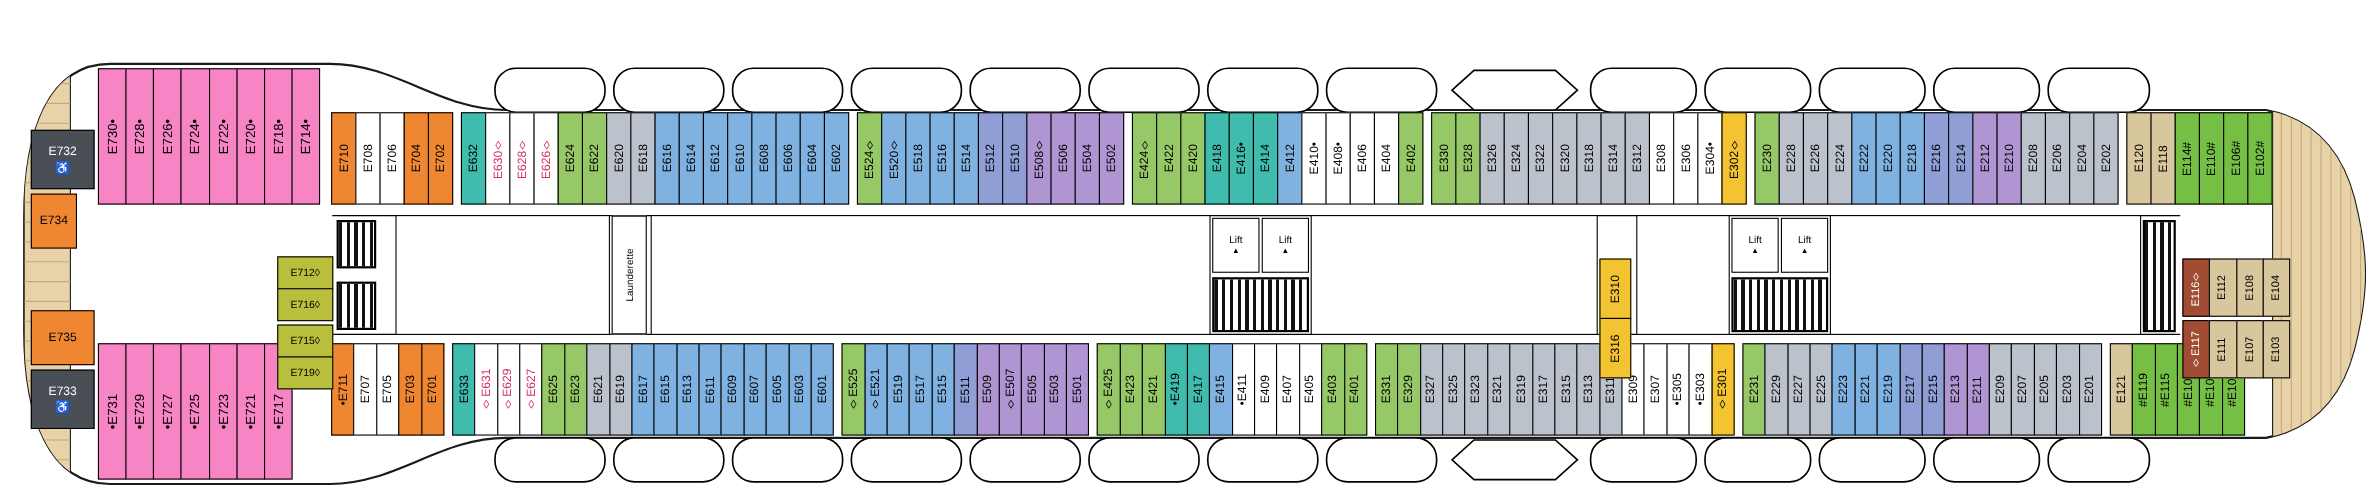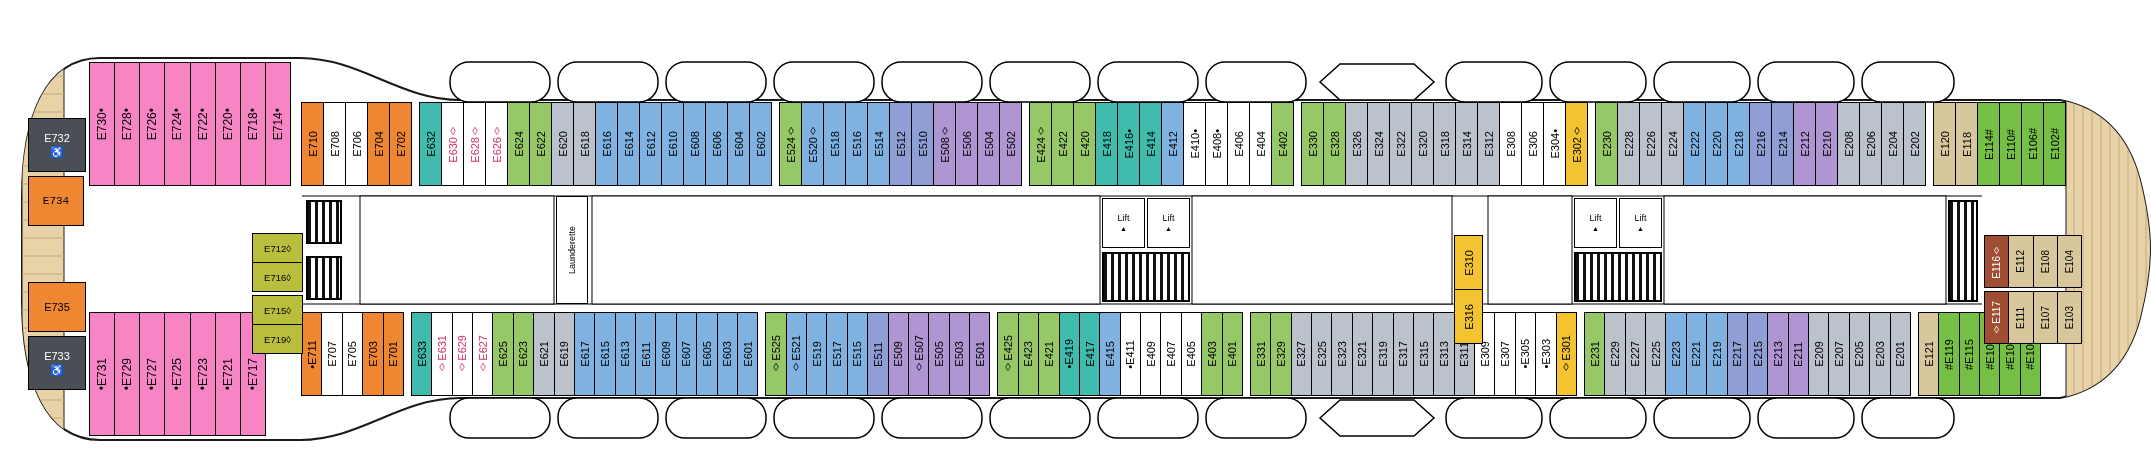--- a/index.html
+++ b/index.html
@@ -37,21 +37,21 @@
   .lift{position:absolute;z-index:2;border:1px solid #000;background:#fff;display:flex;flex-direction:column;align-items:center;justify-content:center;font-size:9px;line-height:1;box-sizing:border-box;gap:2px;}
   .lift .arrow{font-size:7px;}
   .stairs{position:absolute;z-index:2;border:2px solid #000;background:repeating-linear-gradient(90deg,#111 0 3px,#fff 3px 7px);box-sizing:border-box;}
 
   
   .special{position:absolute;z-index:3;border:1px solid #000;display:flex;flex-direction:column;align-items:center;justify-content:center;font-size:11px;box-sizing:border-box;gap:2px;}
   .special.dark{background:#4A4E55;color:#fff;}
   .special.orange{background:#EF8632;color:#000;}
   .special .wc{font-size:11px;}
   .e732{left:28px;top:118px;width:58px;height:54px;}
-  .e734{left:28px;top:176px;width:56px;height:50px;font-family:Liberation Mono, monospace;}
+  .e734{left:28px;top:176px;width:42px;height:50px;}
   .e735{left:28px;top:282px;width:58px;height:50px;}
   .e733{left:28px;top:336px;width:58px;height:54px;}
 </style>
 </head>
 <body>
 
 <div class="ship">
 
   <svg width="2151" height="452" viewBox="0 0 2151 452">
     <defs>

